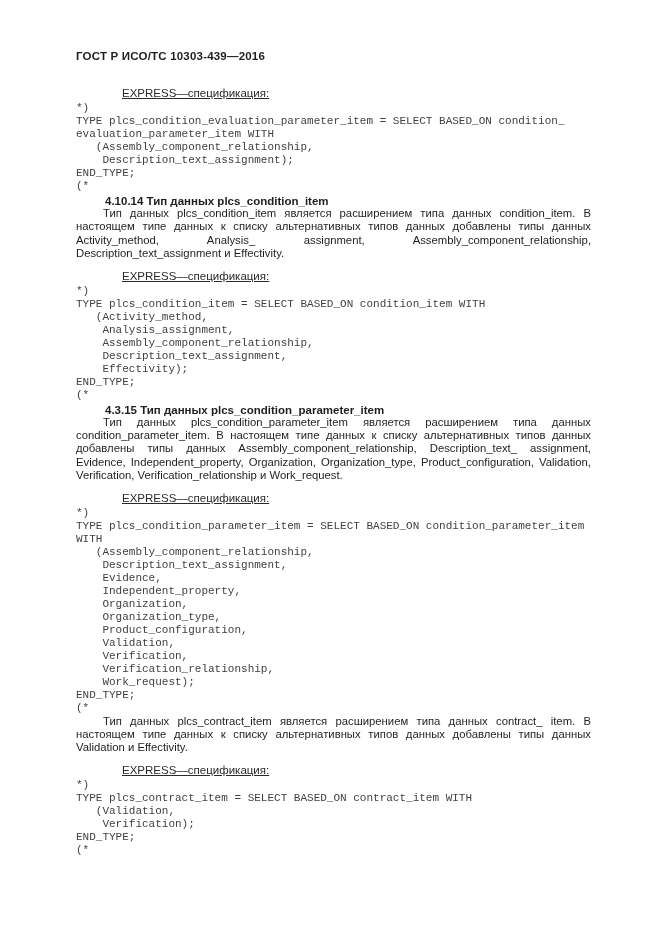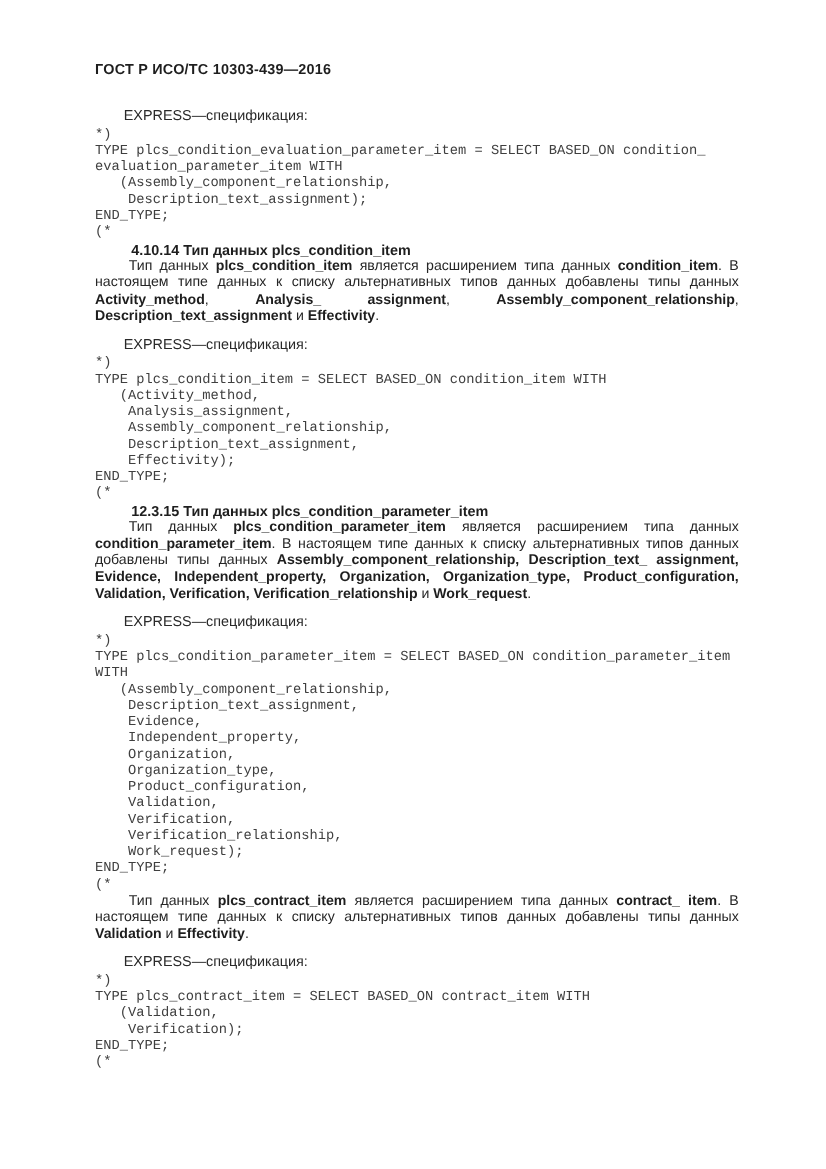--- a/index.html
+++ b/index.html
@@ -16,22 +16,23 @@
     padding:50px 57px 0 76px;
     position:relative;
   }
   .doc-header{
     font-size:11.5px;
     font-weight:bold;
     letter-spacing:.2px;
     color:#1e1e1e;
   }
   .express{
-    margin:25px 0 3px 23px;
+    margin:25px 0 3px 46px;
     font-size:11.5px;
+    text-decoration:underline;
     color:#2a2a2a;
   }
   .express.mid{margin-top:9px}
   pre.code{
     margin:1px 0 0 0;
     font-family:"Liberation Mono","DejaVu Sans Mono",monospace;
     font-size:11px;
     line-height:13px;
     color:#3f3f3f;
     white-space:pre;
@@ -43,21 +44,21 @@
     color:#1e1e1e;
   }
   p.para{
     margin:0;
     font-size:11.3px;
     line-height:13.4px;
     text-align:justify;
     text-indent:27px;
     color:#262626;
   }
-  p.para .b{font-weight:bold;color:#1e1e1e}
+  p.para .b{font-weight:normal;color:#1e1e1e}
   .pagenum{
     margin-top:13px;
     font-size:11px;
     color:#4a4a4a;
   }
 </style>
 </head>
 <body>
 
 <div class="page">
@@ -79,21 +80,21 @@
   <pre class="code">*)
 TYPE plcs_condition_item = SELECT BASED_ON condition_item WITH
    (Activity_method,
     Analysis_assignment,
     Assembly_component_relationship,
     Description_text_assignment,
     Effectivity);
 END_TYPE;
 (*</pre>
 
-  <div class="heading">12.3.15 Тип данных plcs_condition_parameter_item</div>
+  <div class="heading">4.3.15 Тип данных plcs_condition_parameter_item</div>
   <p class="para"><span>Тип данных </span><span class="b">plcs_condition_parameter_item</span><span> является расширением типа данных </span><span class="b">condition_parameter_item</span><span>. В настоящем типе данных к списку альтернативных типов данных добавлены типы данных </span><span class="b">Assembly_component_relationship, Description_text_ assignment, Evidence, Independent_property, Organization, Organization_type, Product_configuration, Validation, Verification, Verification_relationship</span><span> и </span><span class="b">Work_request</span><span>.</span></p>
   <div class="express mid">EXPRESS—спецификация:</div>
   <pre class="code">*)
 TYPE plcs_condition_parameter_item = SELECT BASED_ON condition_parameter_item
 WITH
    (Assembly_component_relationship,
     Description_text_assignment,
     Evidence,
     Independent_property,
     Organization,

